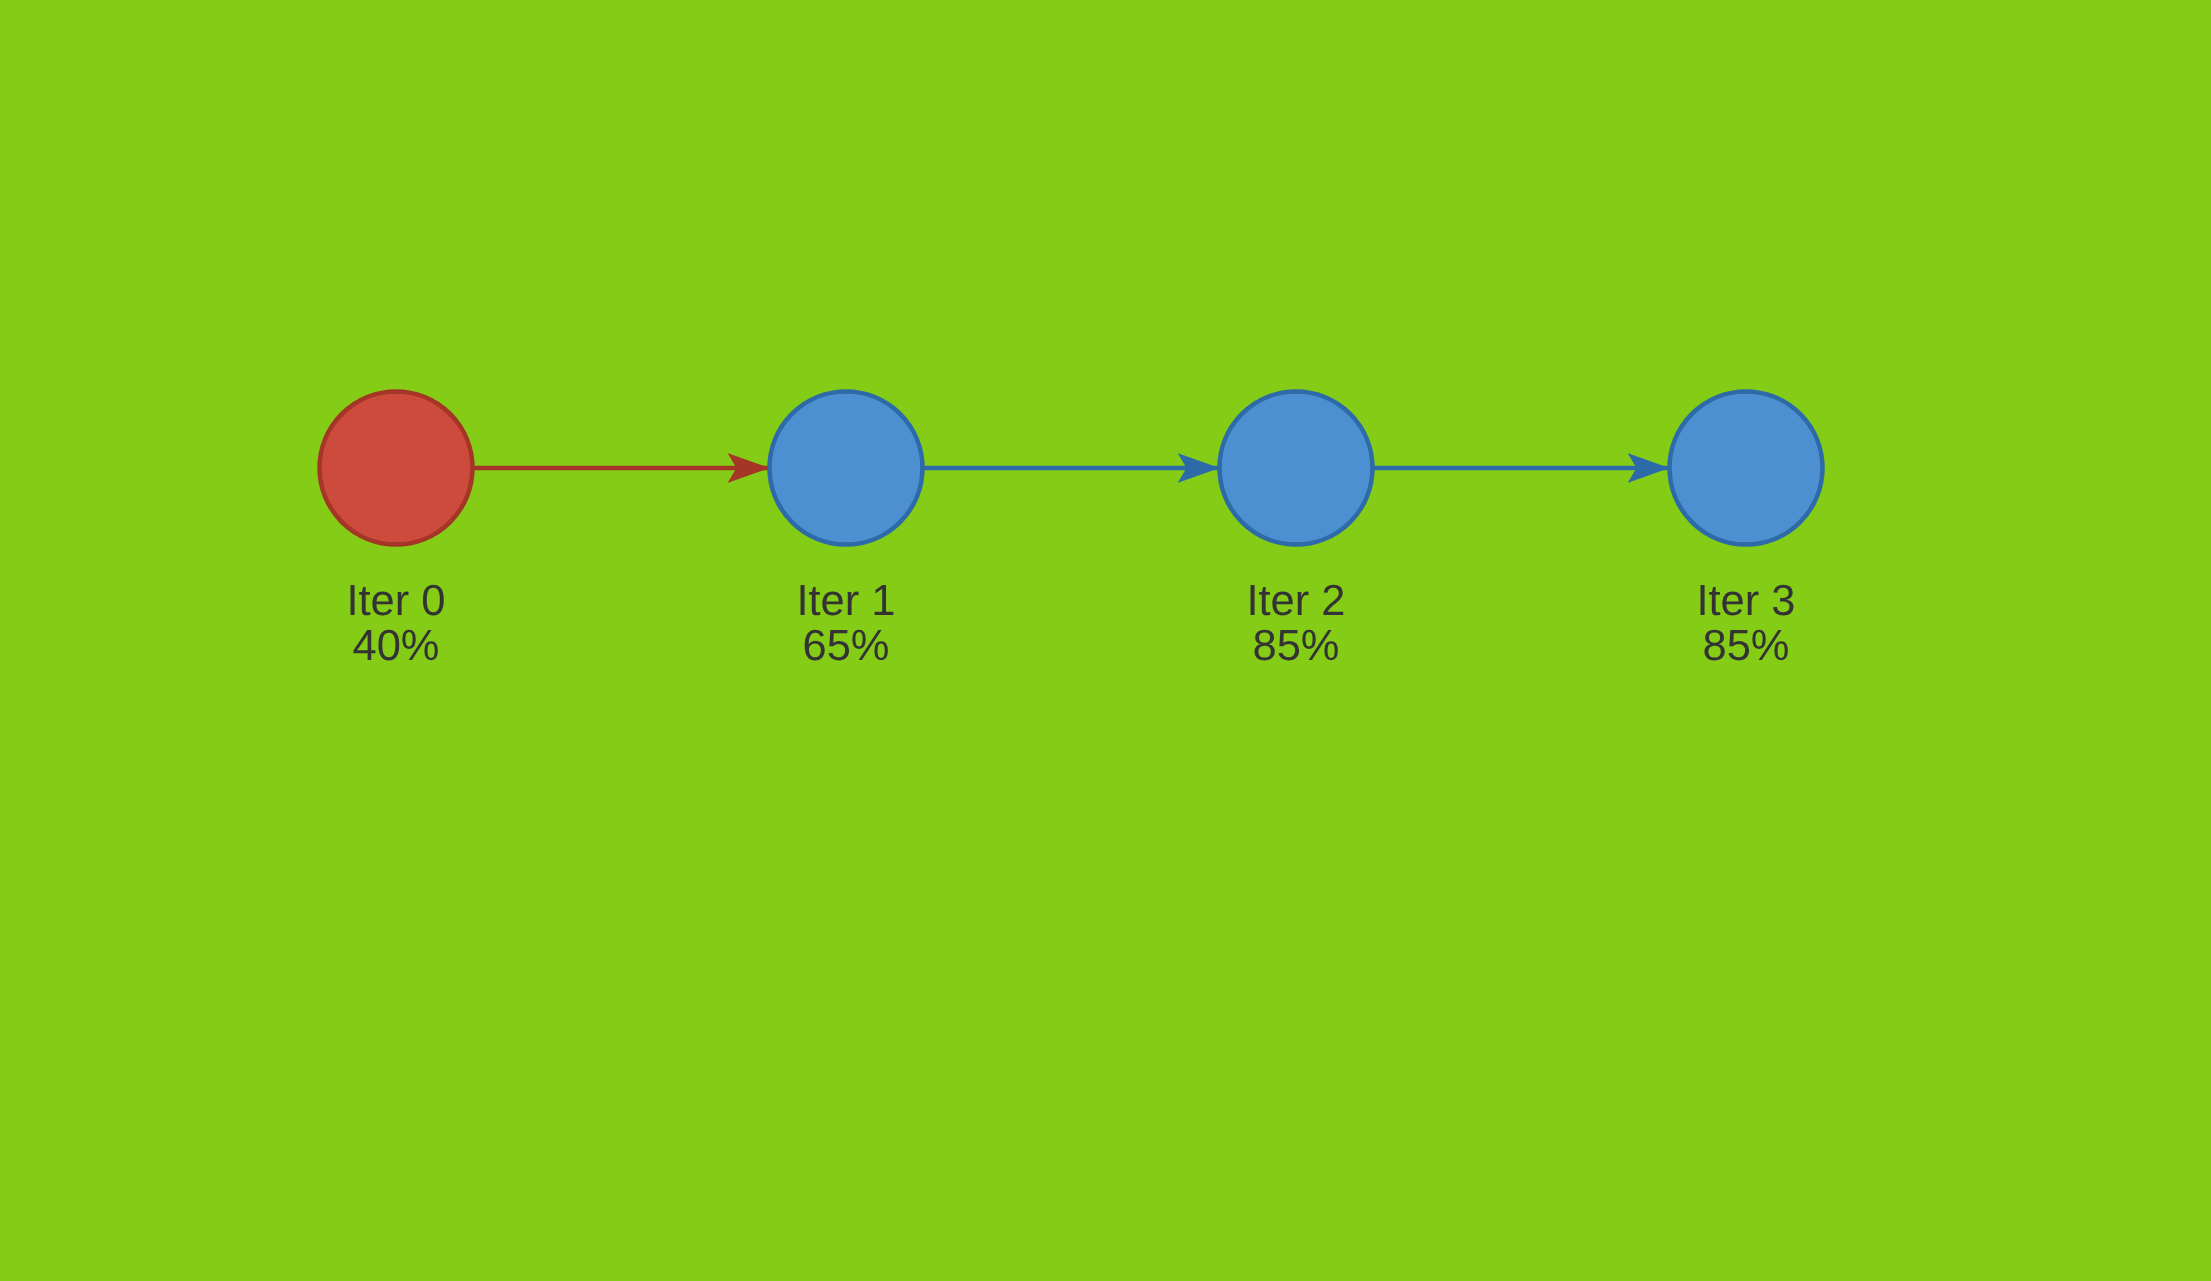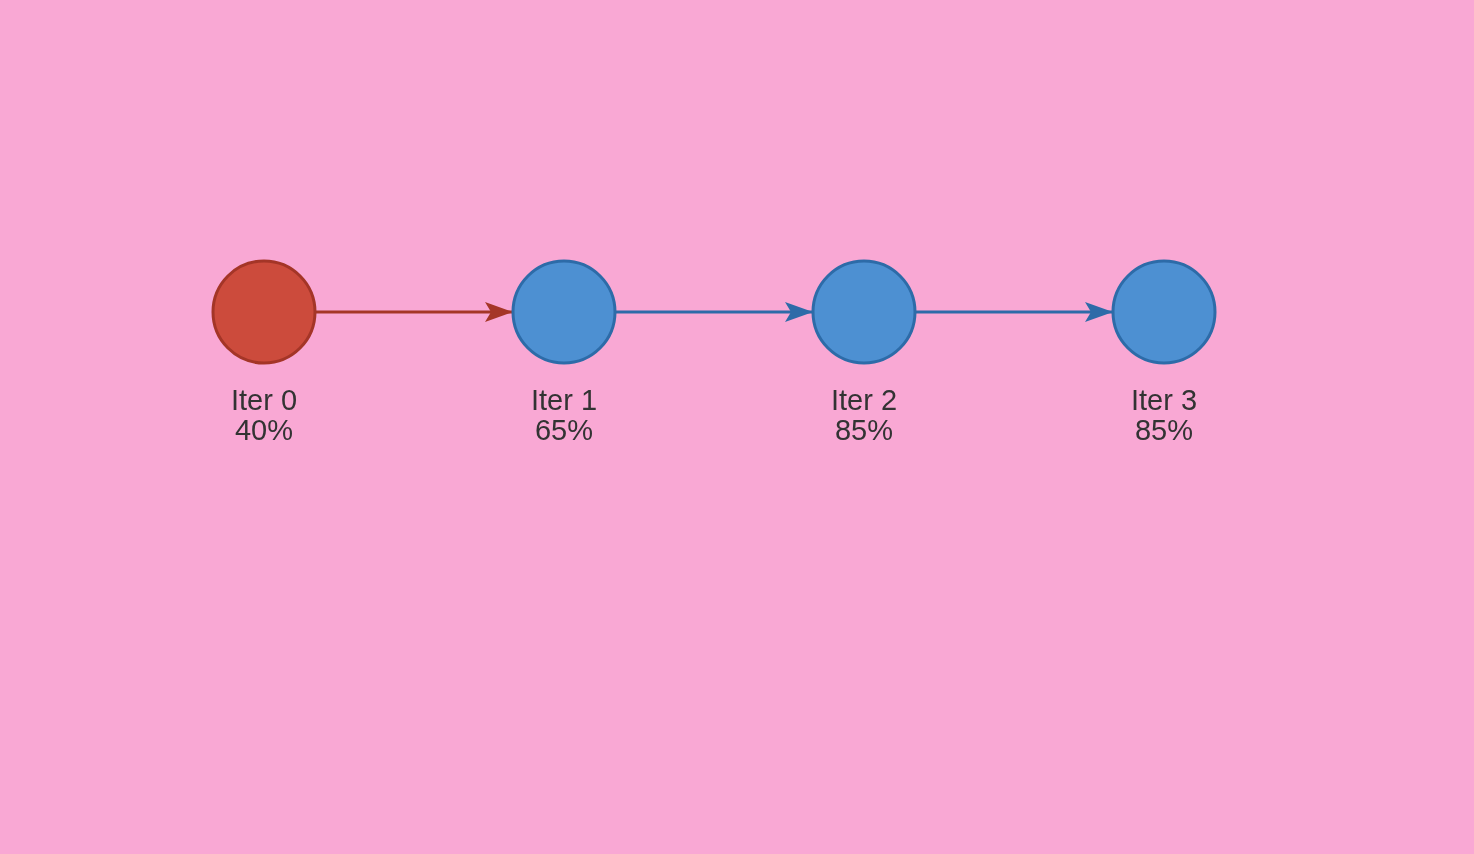--- a/index.html
+++ b/index.html
@@ -8,21 +8,21 @@
     background: #ffffff;
     width: 1474px;
     height: 854px;
     overflow: hidden;
     font-family: "Liberation Sans", sans-serif;
   }
   .canvas {
     position: relative;
     width: 1474px;
     height: 854px;
-    background: #f9a8d4;
+    background: #84cc16;
   }
   svg text {
     font-family: "Liberation Sans", sans-serif;
   }
 </style>
 </head>
 <body>
 
 <div class="canvas">
   <svg id="diagram-svg" xmlns="http://www.w3.org/2000/svg" width="1474" height="854" viewBox="0 0 1474 854">

